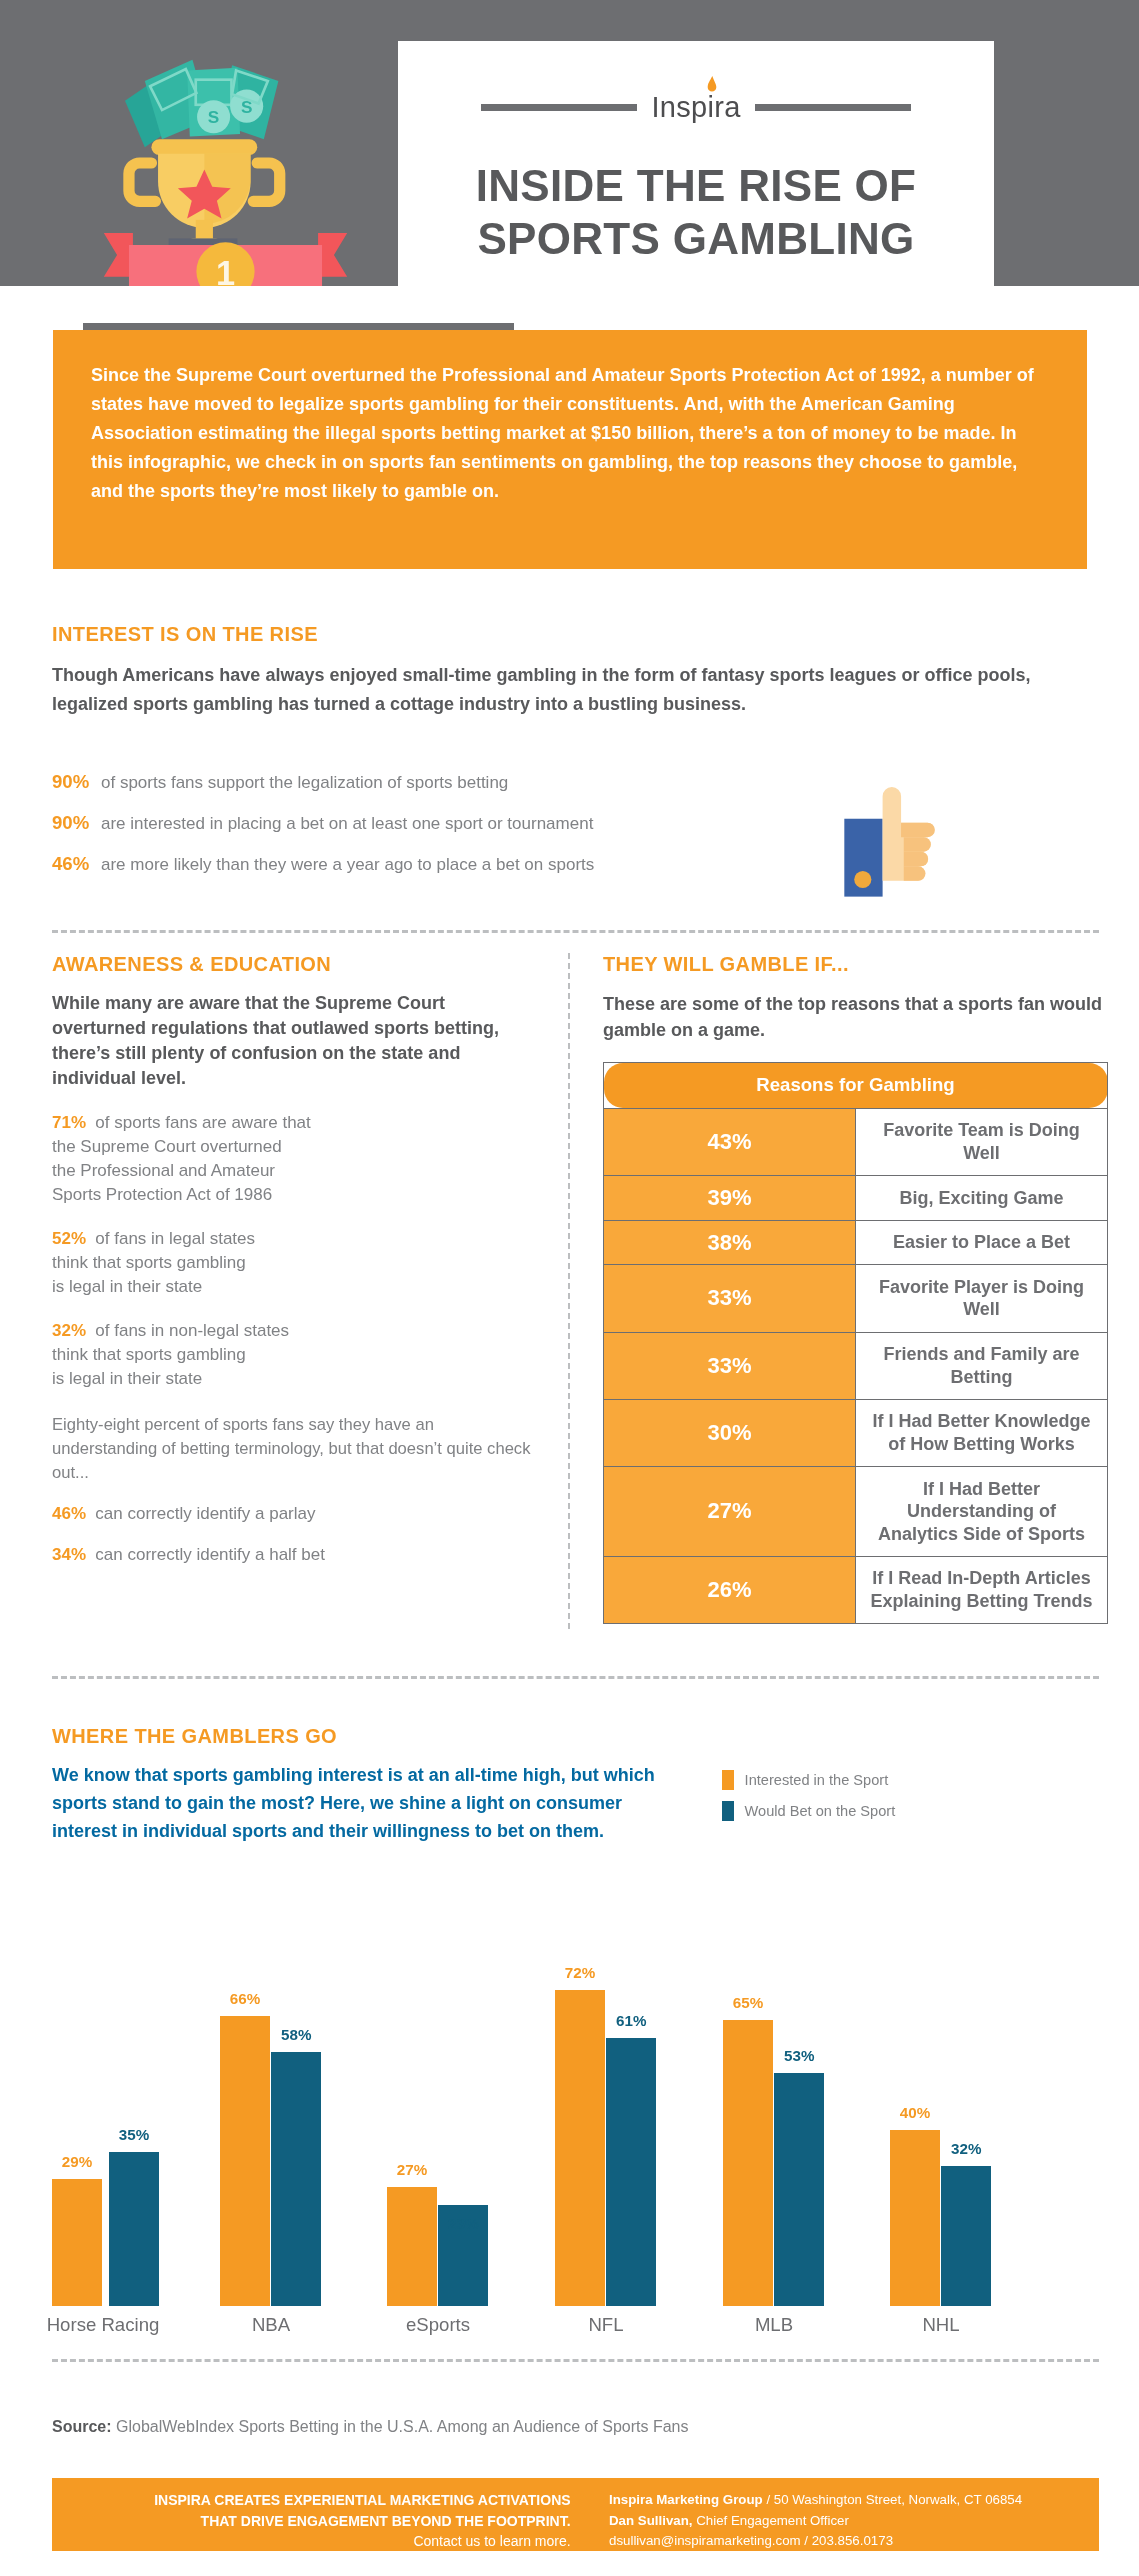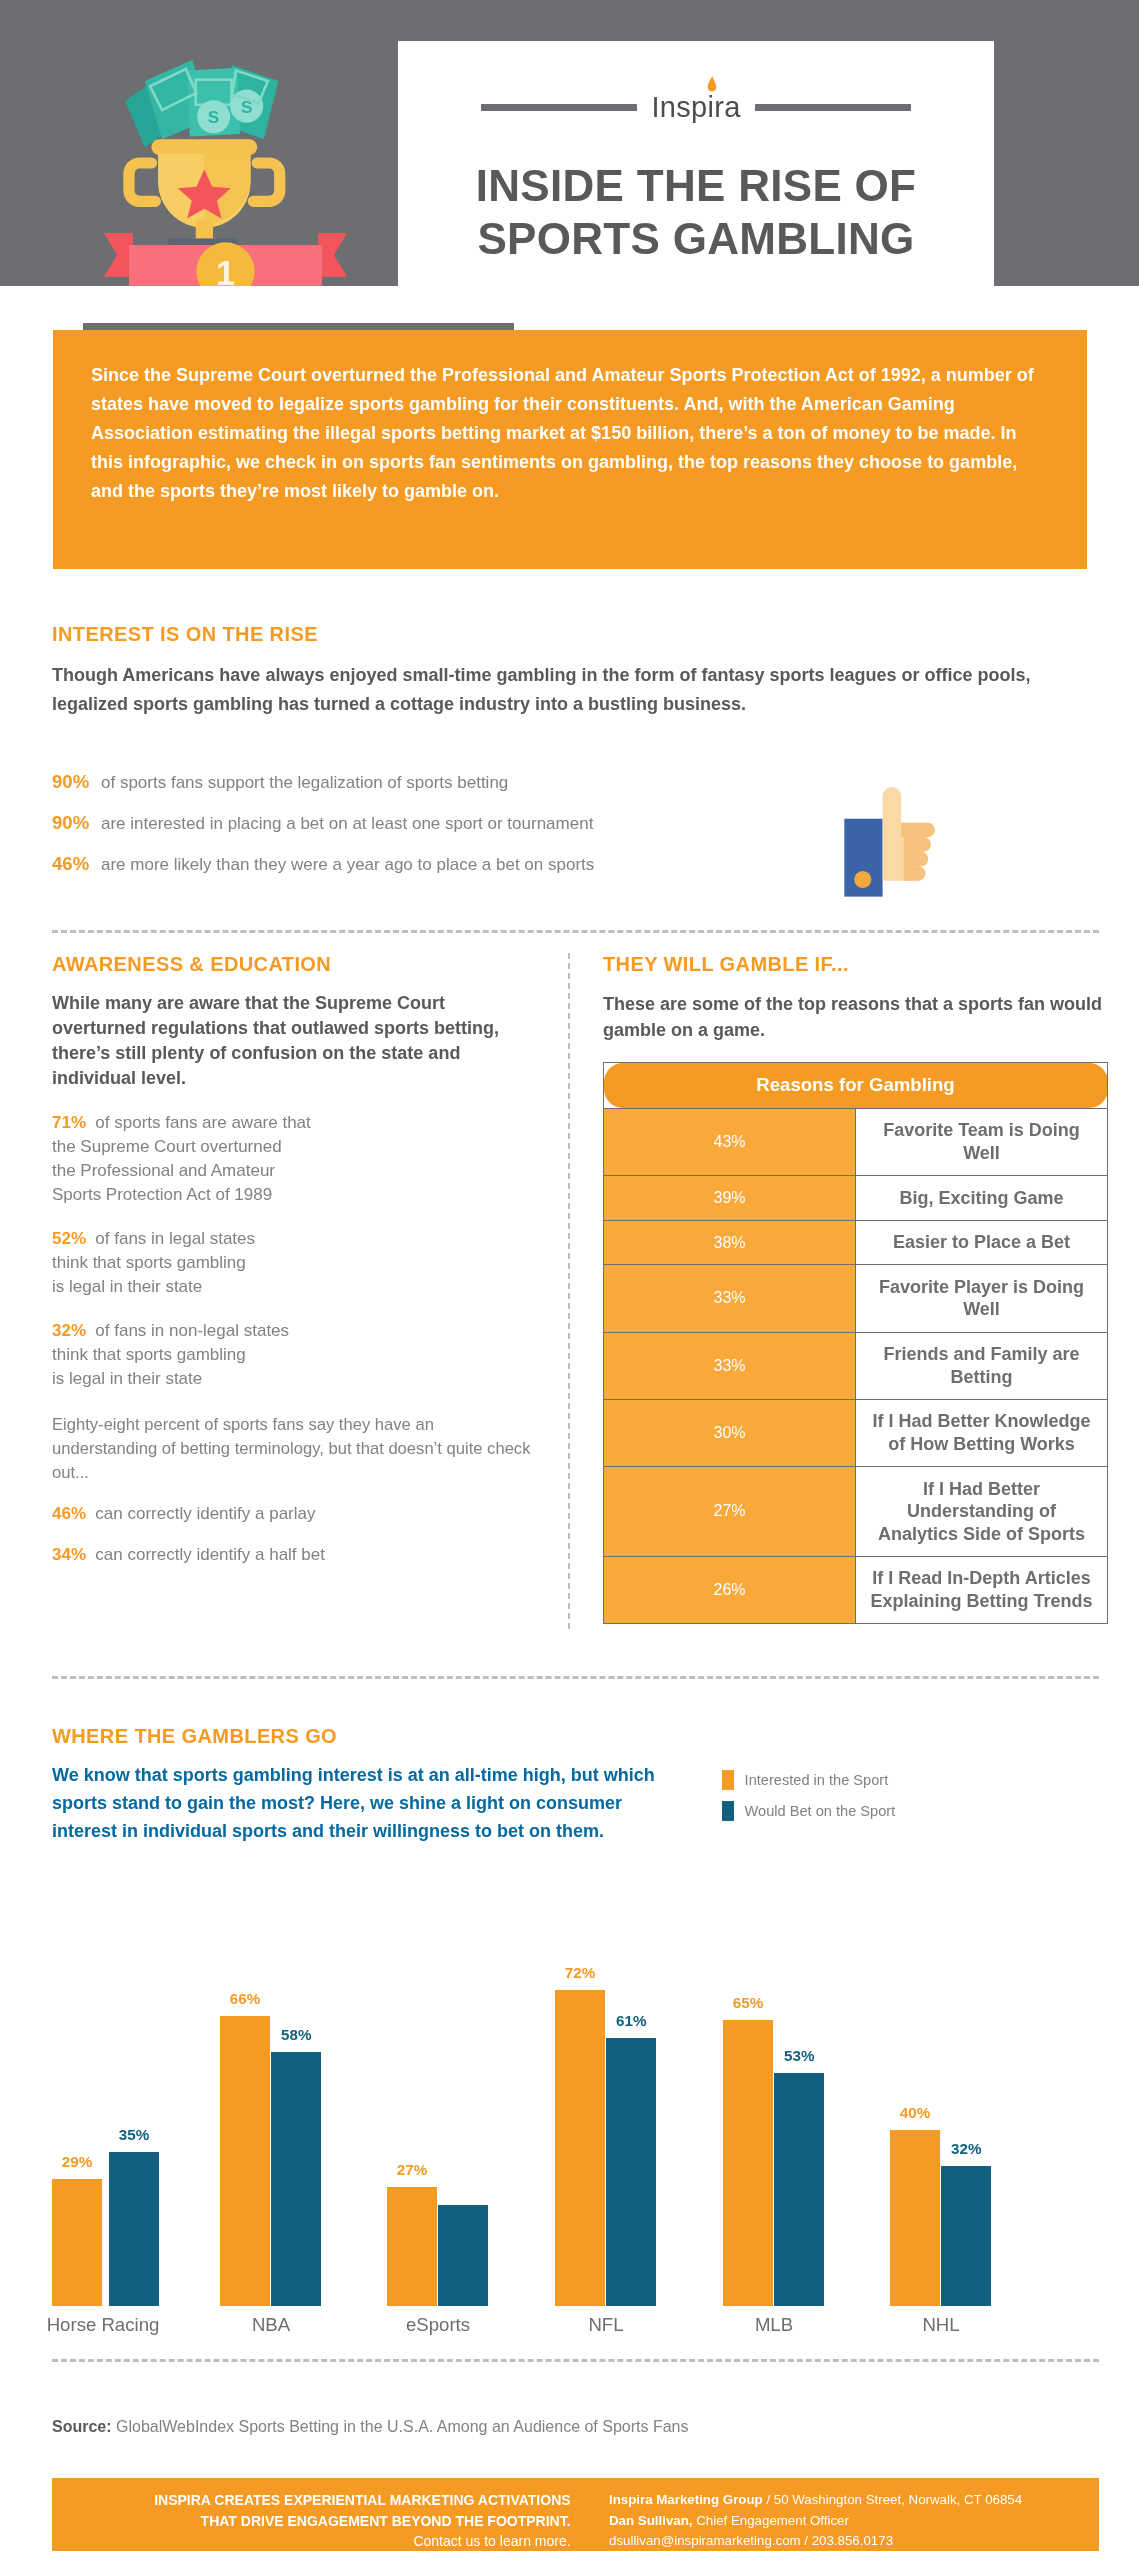--- a/index.html
+++ b/index.html
@@ -53,21 +53,21 @@
   .blk .l1{font-size:17px;line-height:24px;color:#808285;}
   .blk .l1 b{color:#f59a23;font-weight:700;margin-right:9.3px;}
   .blk .ln{font-size:17px;line-height:24px;color:#808285;}
   .para{margin-top:22.5px;font-size:16.6px;line-height:24px;color:#808285;}
   .oneline{margin-top:17px;font-size:17px;line-height:24px;color:#808285;}
   .oneline b{color:#f59a23;font-weight:700;margin-right:9.3px;}
 
   
   .tbl{margin-top:18.6px;border:1.3px solid #6d6e71;border-collapse:collapse;width:505px;table-layout:fixed;}
   .tbl .hd{background:#f59a23;color:#fff;font-size:18.6px;font-weight:700;text-align:center;padding:11.3px 0;border-bottom:1.3px solid #6d6e71;border-radius:19px;}
-  .tbl td.pc{background:#f9a83a;color:#fff;font-size:16px;font-weight:400;text-align:center;width:86px;
+  .tbl td.pc{background:#f9a83a;color:#fff;font-size:22px;font-weight:700;text-align:center;width:86px;
              border-right:1.3px solid #6d6e71;border-bottom:0.7px solid #6d6e71;}
   .tbl td.rs{background:#fff;color:#6d6e71;font-size:18px;font-weight:700;text-align:center;
              padding:10.6px 9.3px;line-height:22.5px;border-bottom:0.7px solid #6d6e71;}
   .tbl tr:last-child td{border-bottom:none;}
 
   
   .s3{position:absolute;left:52px;top:1725px;width:1047px;}
   .s3 .blurb{margin-top:13.3px;font-size:18px;line-height:28px;font-weight:700;color:#0369a1;width:629px;}
   .legend{position:absolute;left:722px;top:1770px;}
   .lg{display:flex;align-items:center;margin-bottom:10.6px;}
@@ -192,21 +192,21 @@
   <div class="hdash" style="left:52px;top:930px;width:1047px;"></div>
 
   <div class="colL">
     <div class="sec-h">AWARENESS &amp; EDUCATION</div>
     <div class="lead">While many are aware that the Supreme Court overturned regulations that outlawed sports betting, there’s still plenty of confusion on the state and individual level.</div>
 
     <div class="blk">
       <div class="l1"><b>71%</b><span>of sports fans are aware that</span></div>
       <div class="ln">the Supreme Court overturned</div>
       <div class="ln">the Professional and Amateur</div>
-      <div class="ln">Sports Protection Act of 1989</div>
+      <div class="ln">Sports Protection Act of 1986</div>
     </div>
 
     <div class="blk">
       <div class="l1"><b>52%</b><span>of fans in legal states</span></div>
       <div class="ln">think that sports gambling</div>
       <div class="ln">is legal in their state</div>
     </div>
 
     <div class="blk">
       <div class="l1"><b>32%</b><span>of fans in non-legal states</span></div>

